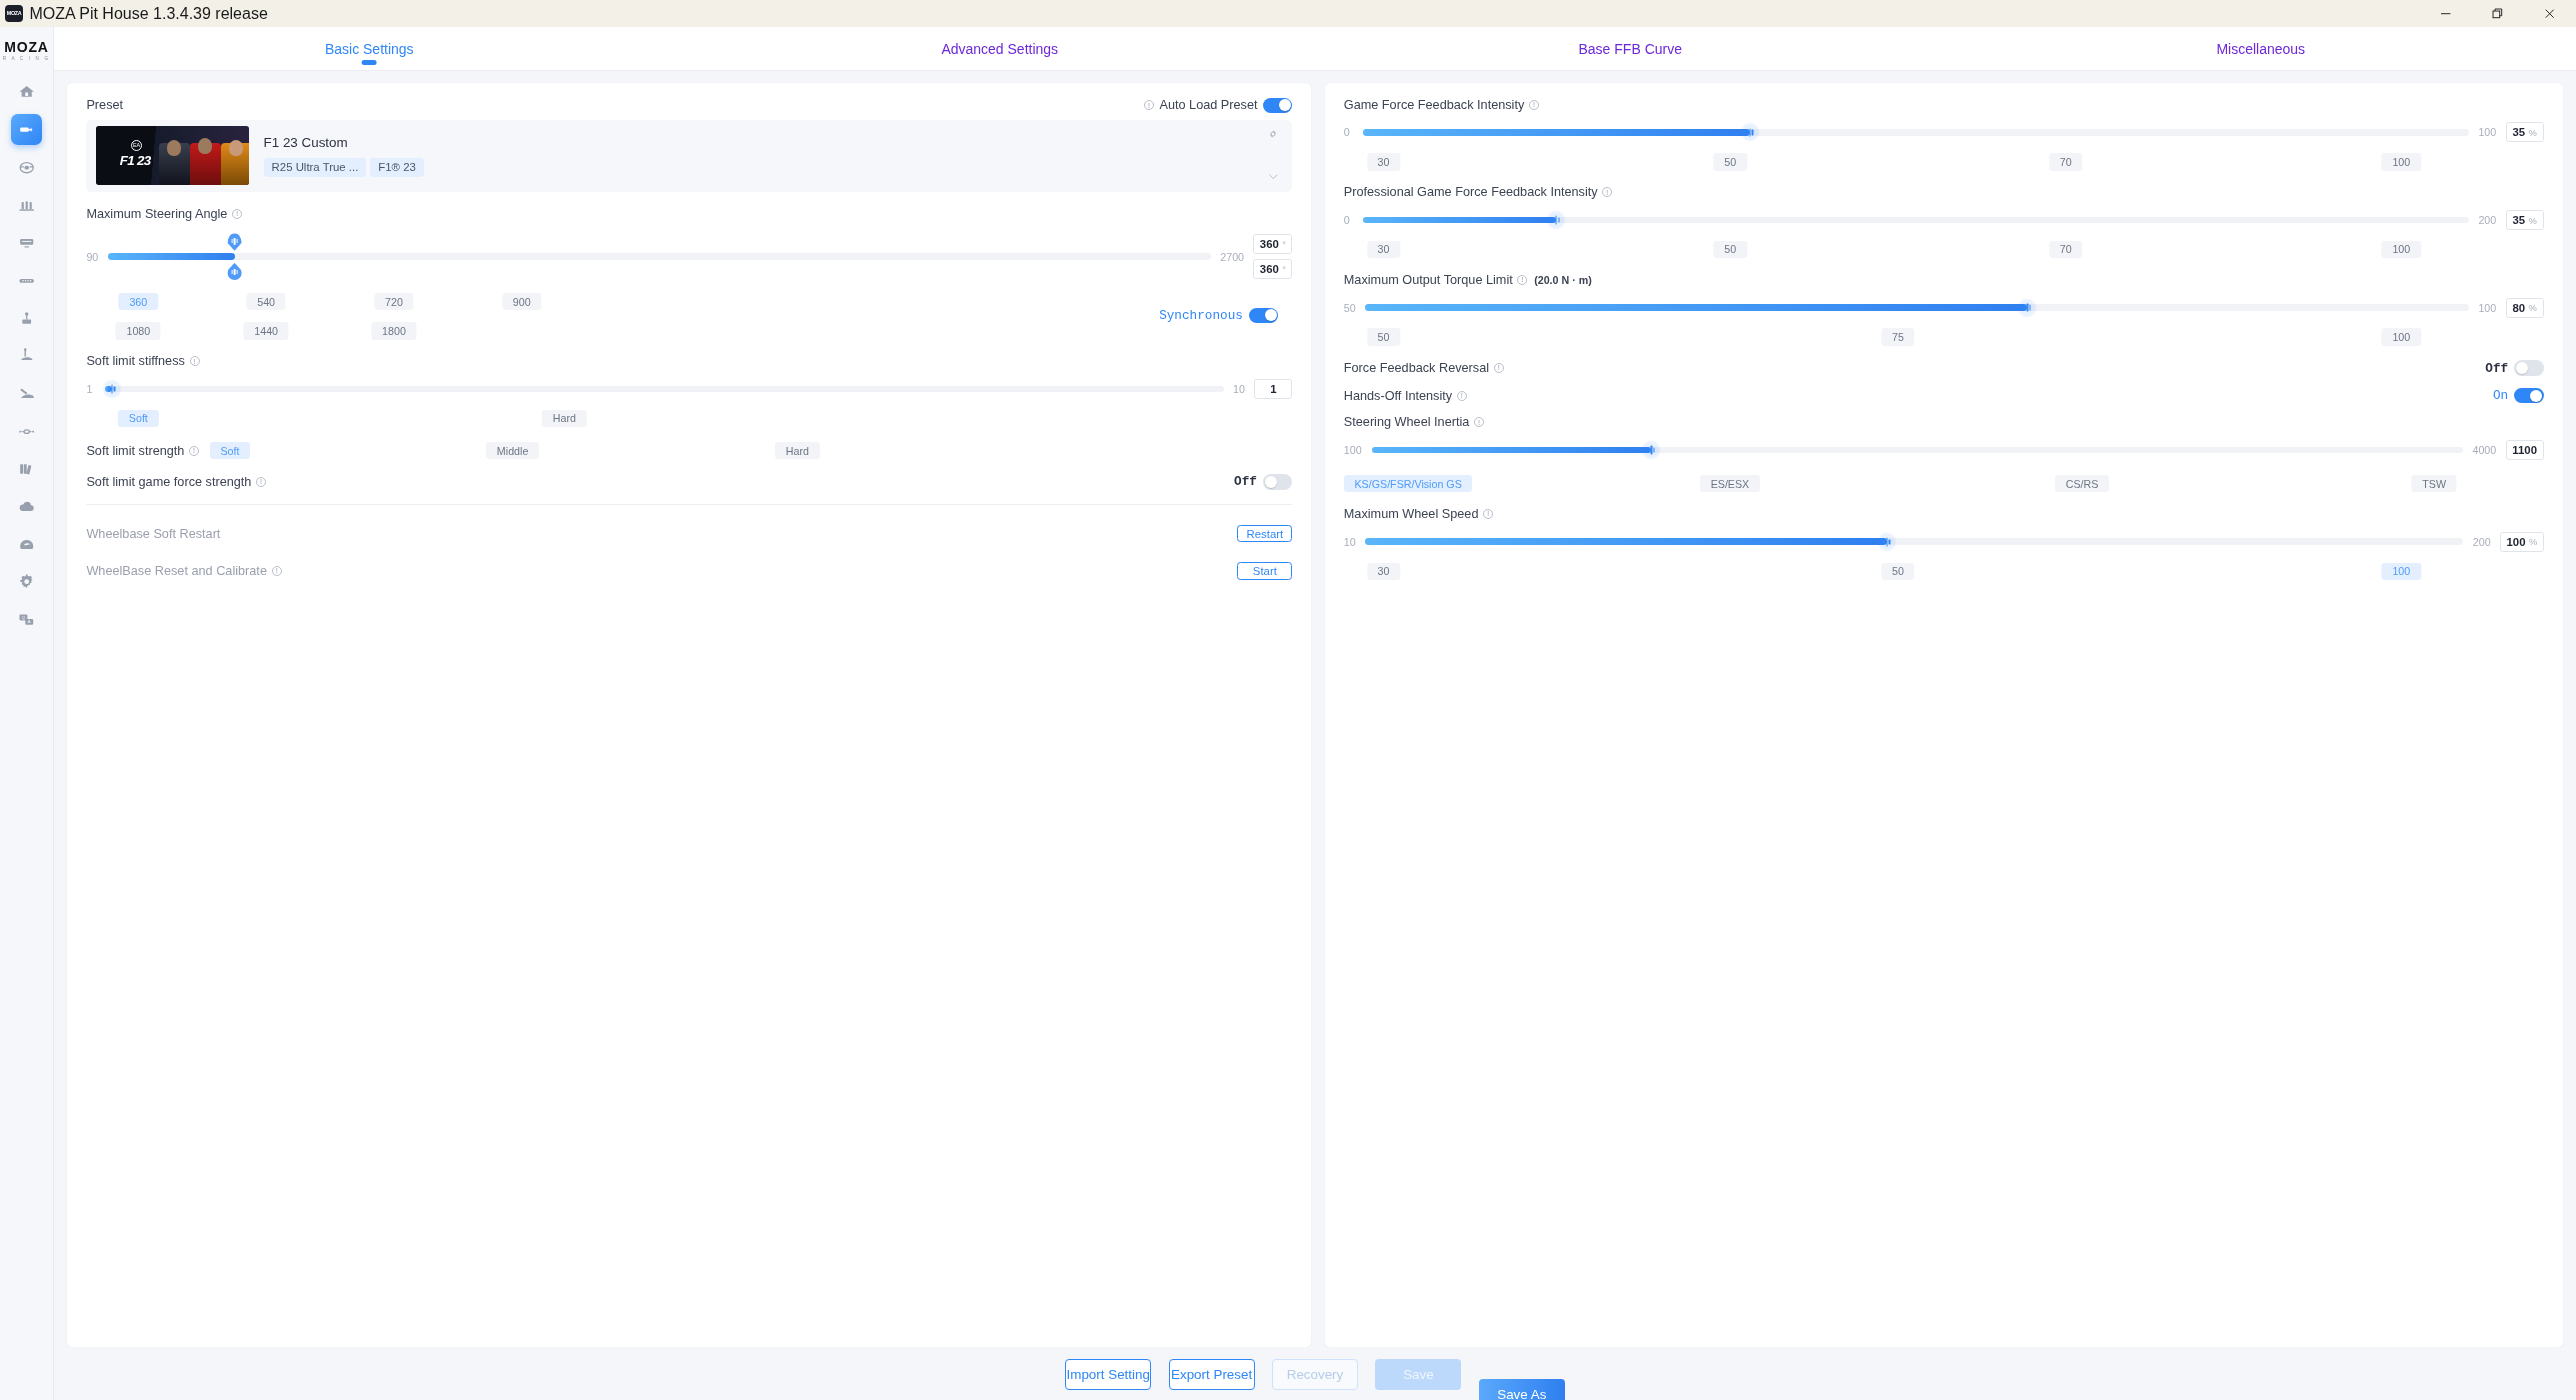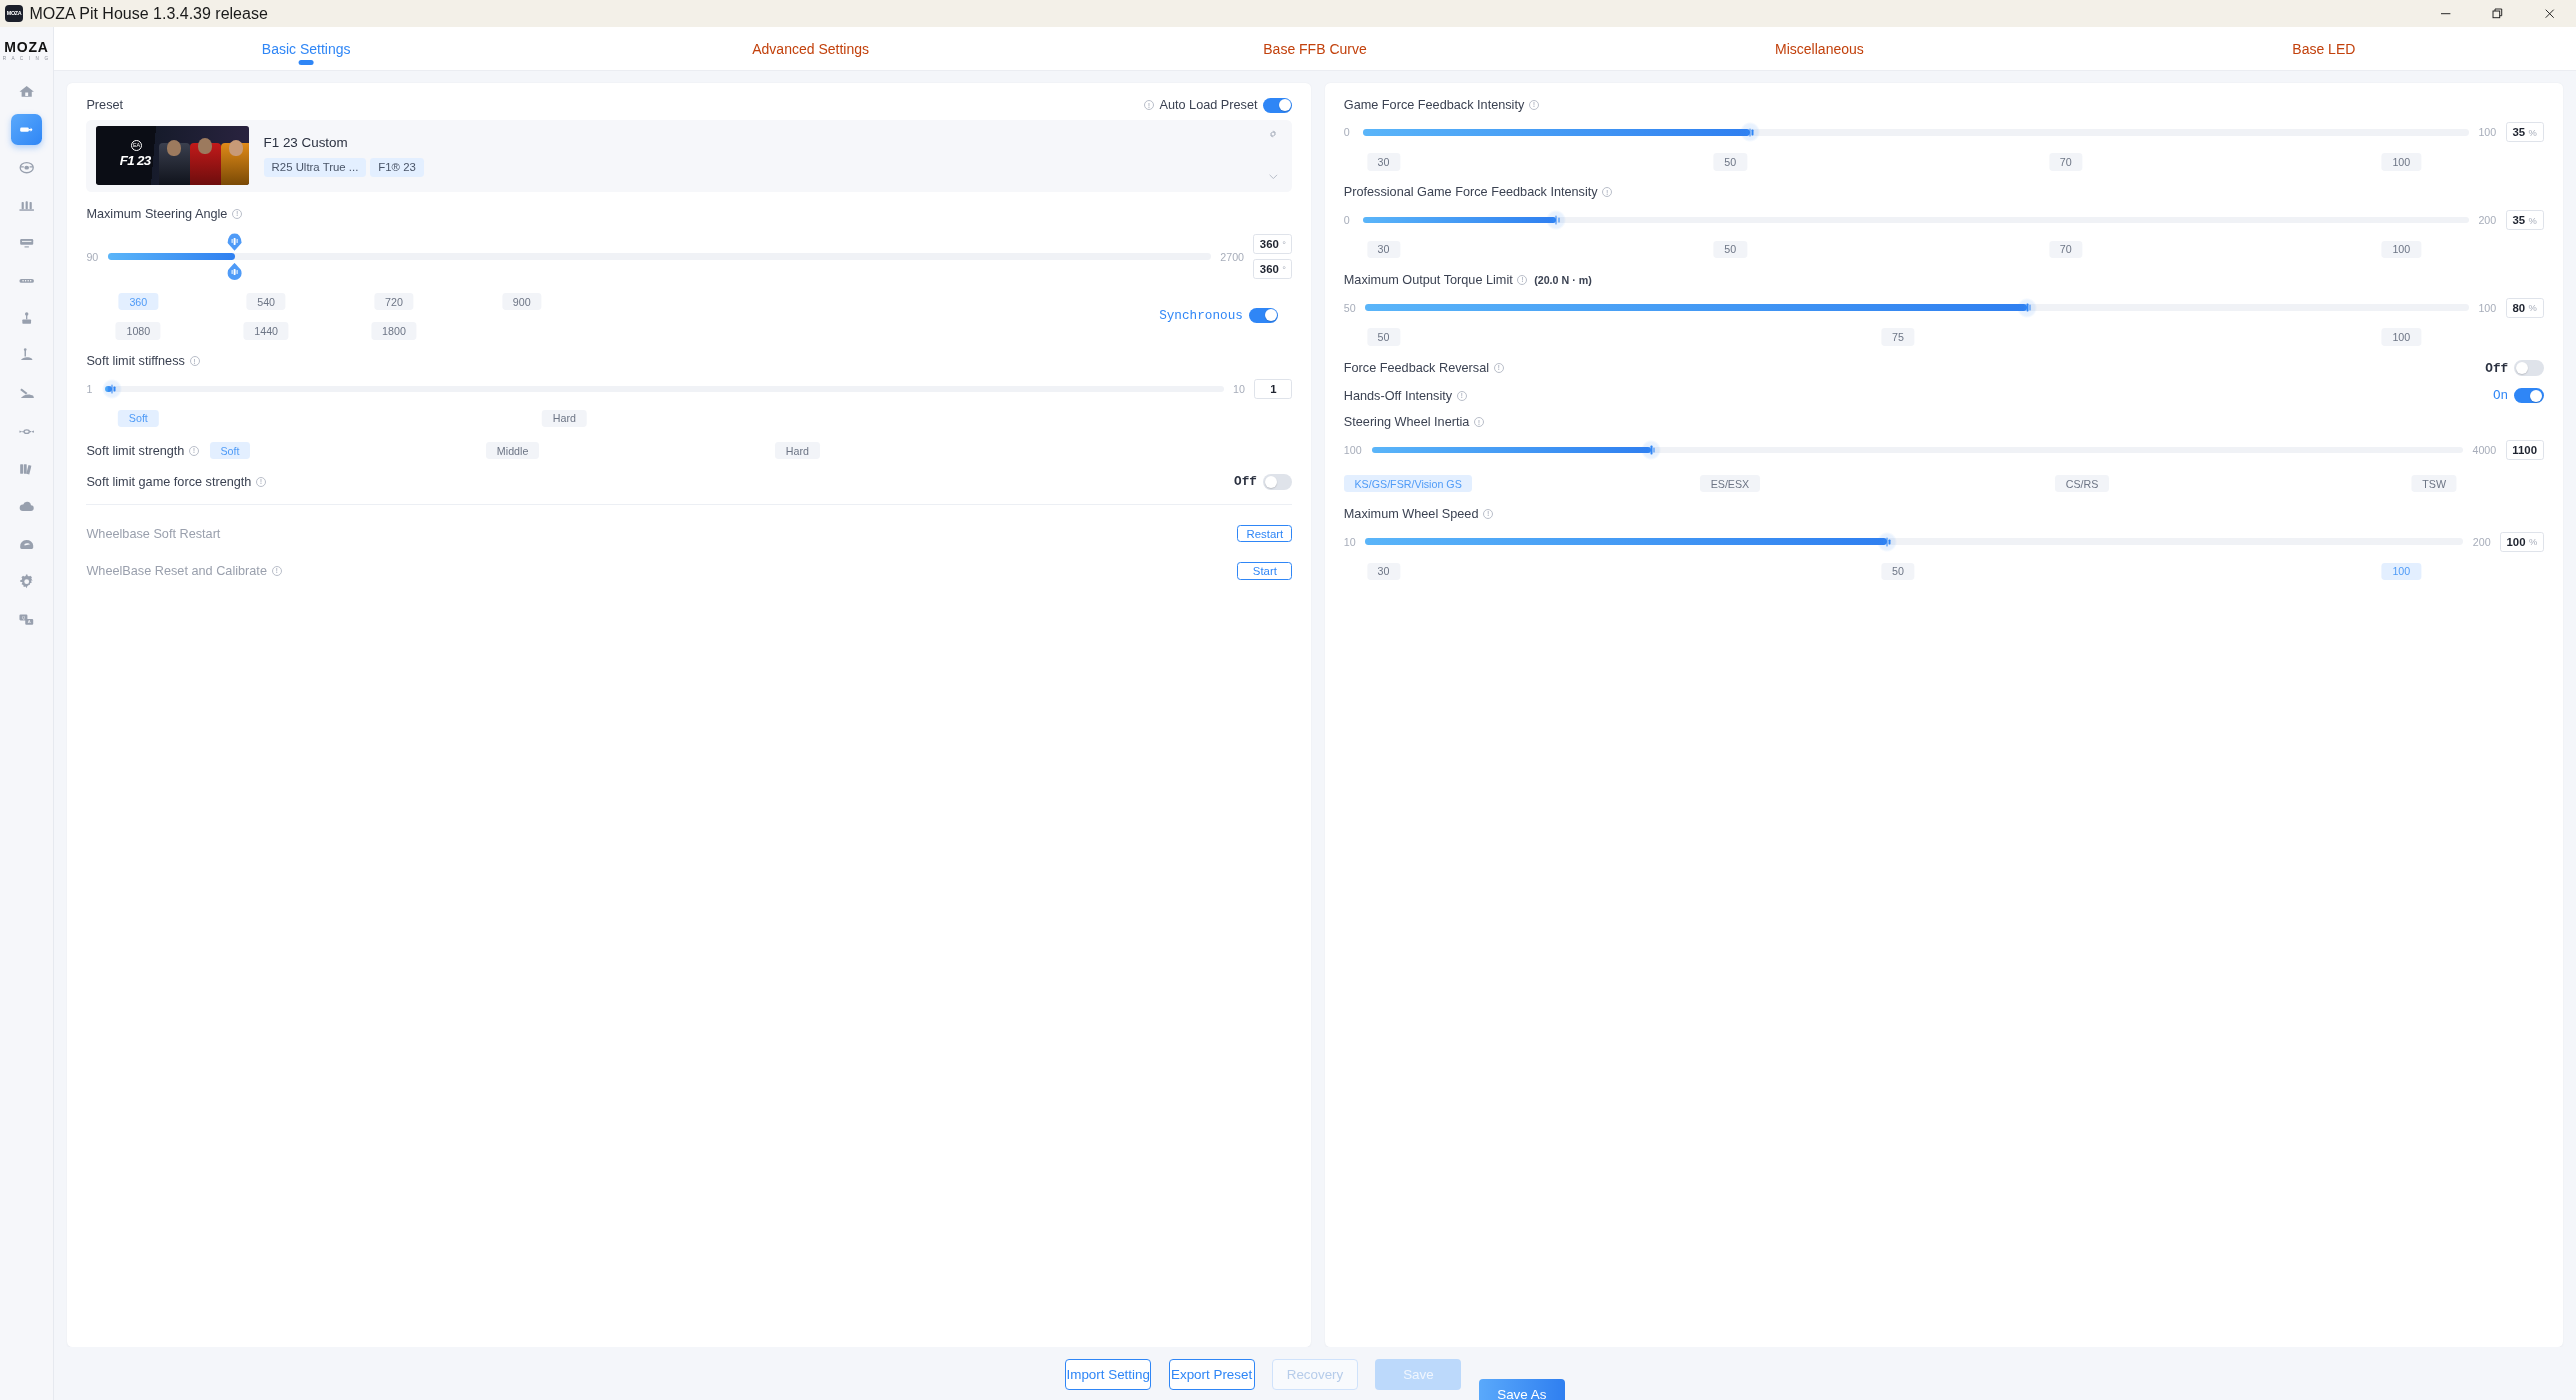--- a/index.html
+++ b/index.html
@@ -52,21 +52,21 @@
   .navicon svg { width: 17.4px; height: 17.4px; display:block; }
 
   
   .main { flex: 1; display: flex; flex-direction: column; min-width: 0; }
 
   .tabbar {
     height: 44px; background: #fff; display: flex; align-items: center;
     border-bottom: 0.7px solid #ebedf2;
   }
   .tab {
-    flex: 1; text-align: center; font-size: 14px; color: #c2410c;
+    flex: 1; text-align: center; font-size: 14px; color: #6d28d9;
     position: relative; height: 44px; display:flex; align-items:center; justify-content:center;
   }
   .tab.active { color: #2f86f6; }
   .tab.active::after {
     content: ''; position: absolute; bottom: 5.4px; left: 50%; transform: translateX(-50%);
     width: 14.8px; height: 4.7px; border-radius: 2.7px; background: #2f86f6;
   }
 
   .content {
     flex: 1; display: flex; gap: 13.4px; padding: 12px 13.4px 0 13.4px; background:#f4f6fa;
@@ -355,21 +355,20 @@
     </div>
   </div>
 
   <div class="main">
 
     <div class="tabbar">
       <div class="tab active">Basic Settings</div>
       <div class="tab">Advanced Settings</div>
       <div class="tab">Base FFB Curve</div>
       <div class="tab">Miscellaneous</div>
-      <div class="tab">Base LED</div>
     </div>
 
     <div class="content">
 
       <div class="panel panel-left">
 
         <div class="preset-header">
           <div class="lbl">Preset</div>
           <div class="spacer"></div>
           <div class="autoload">

